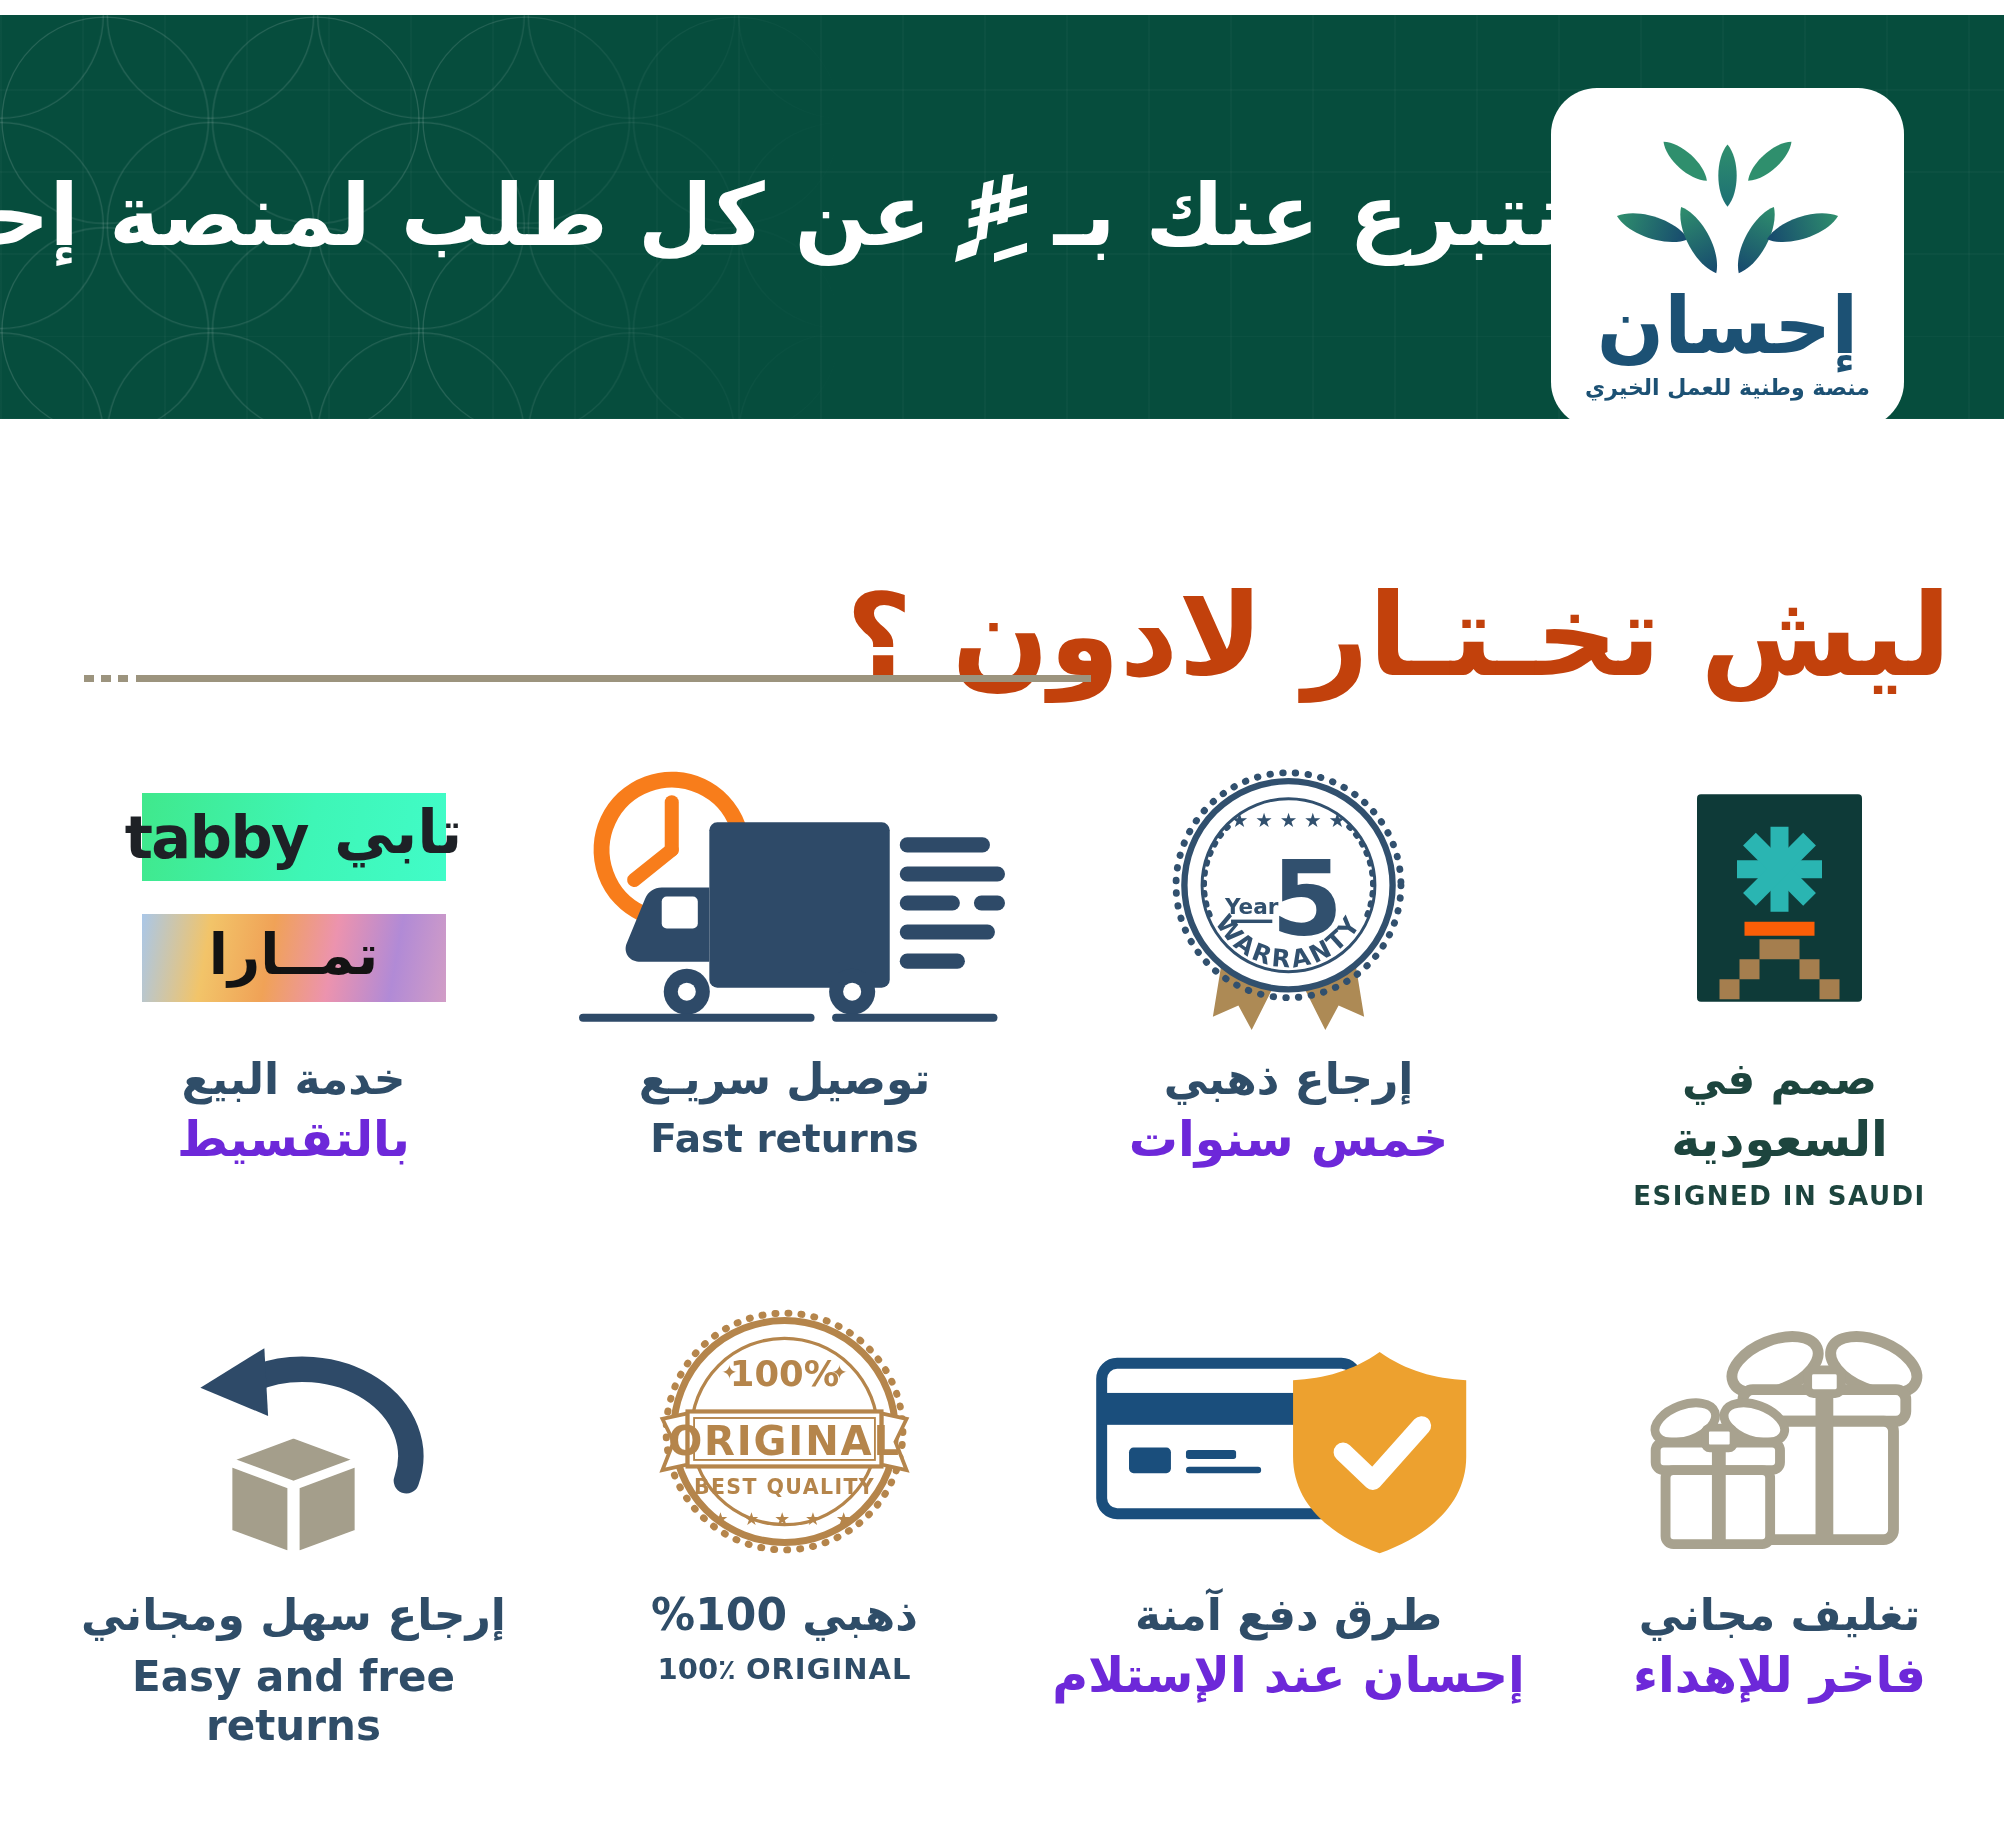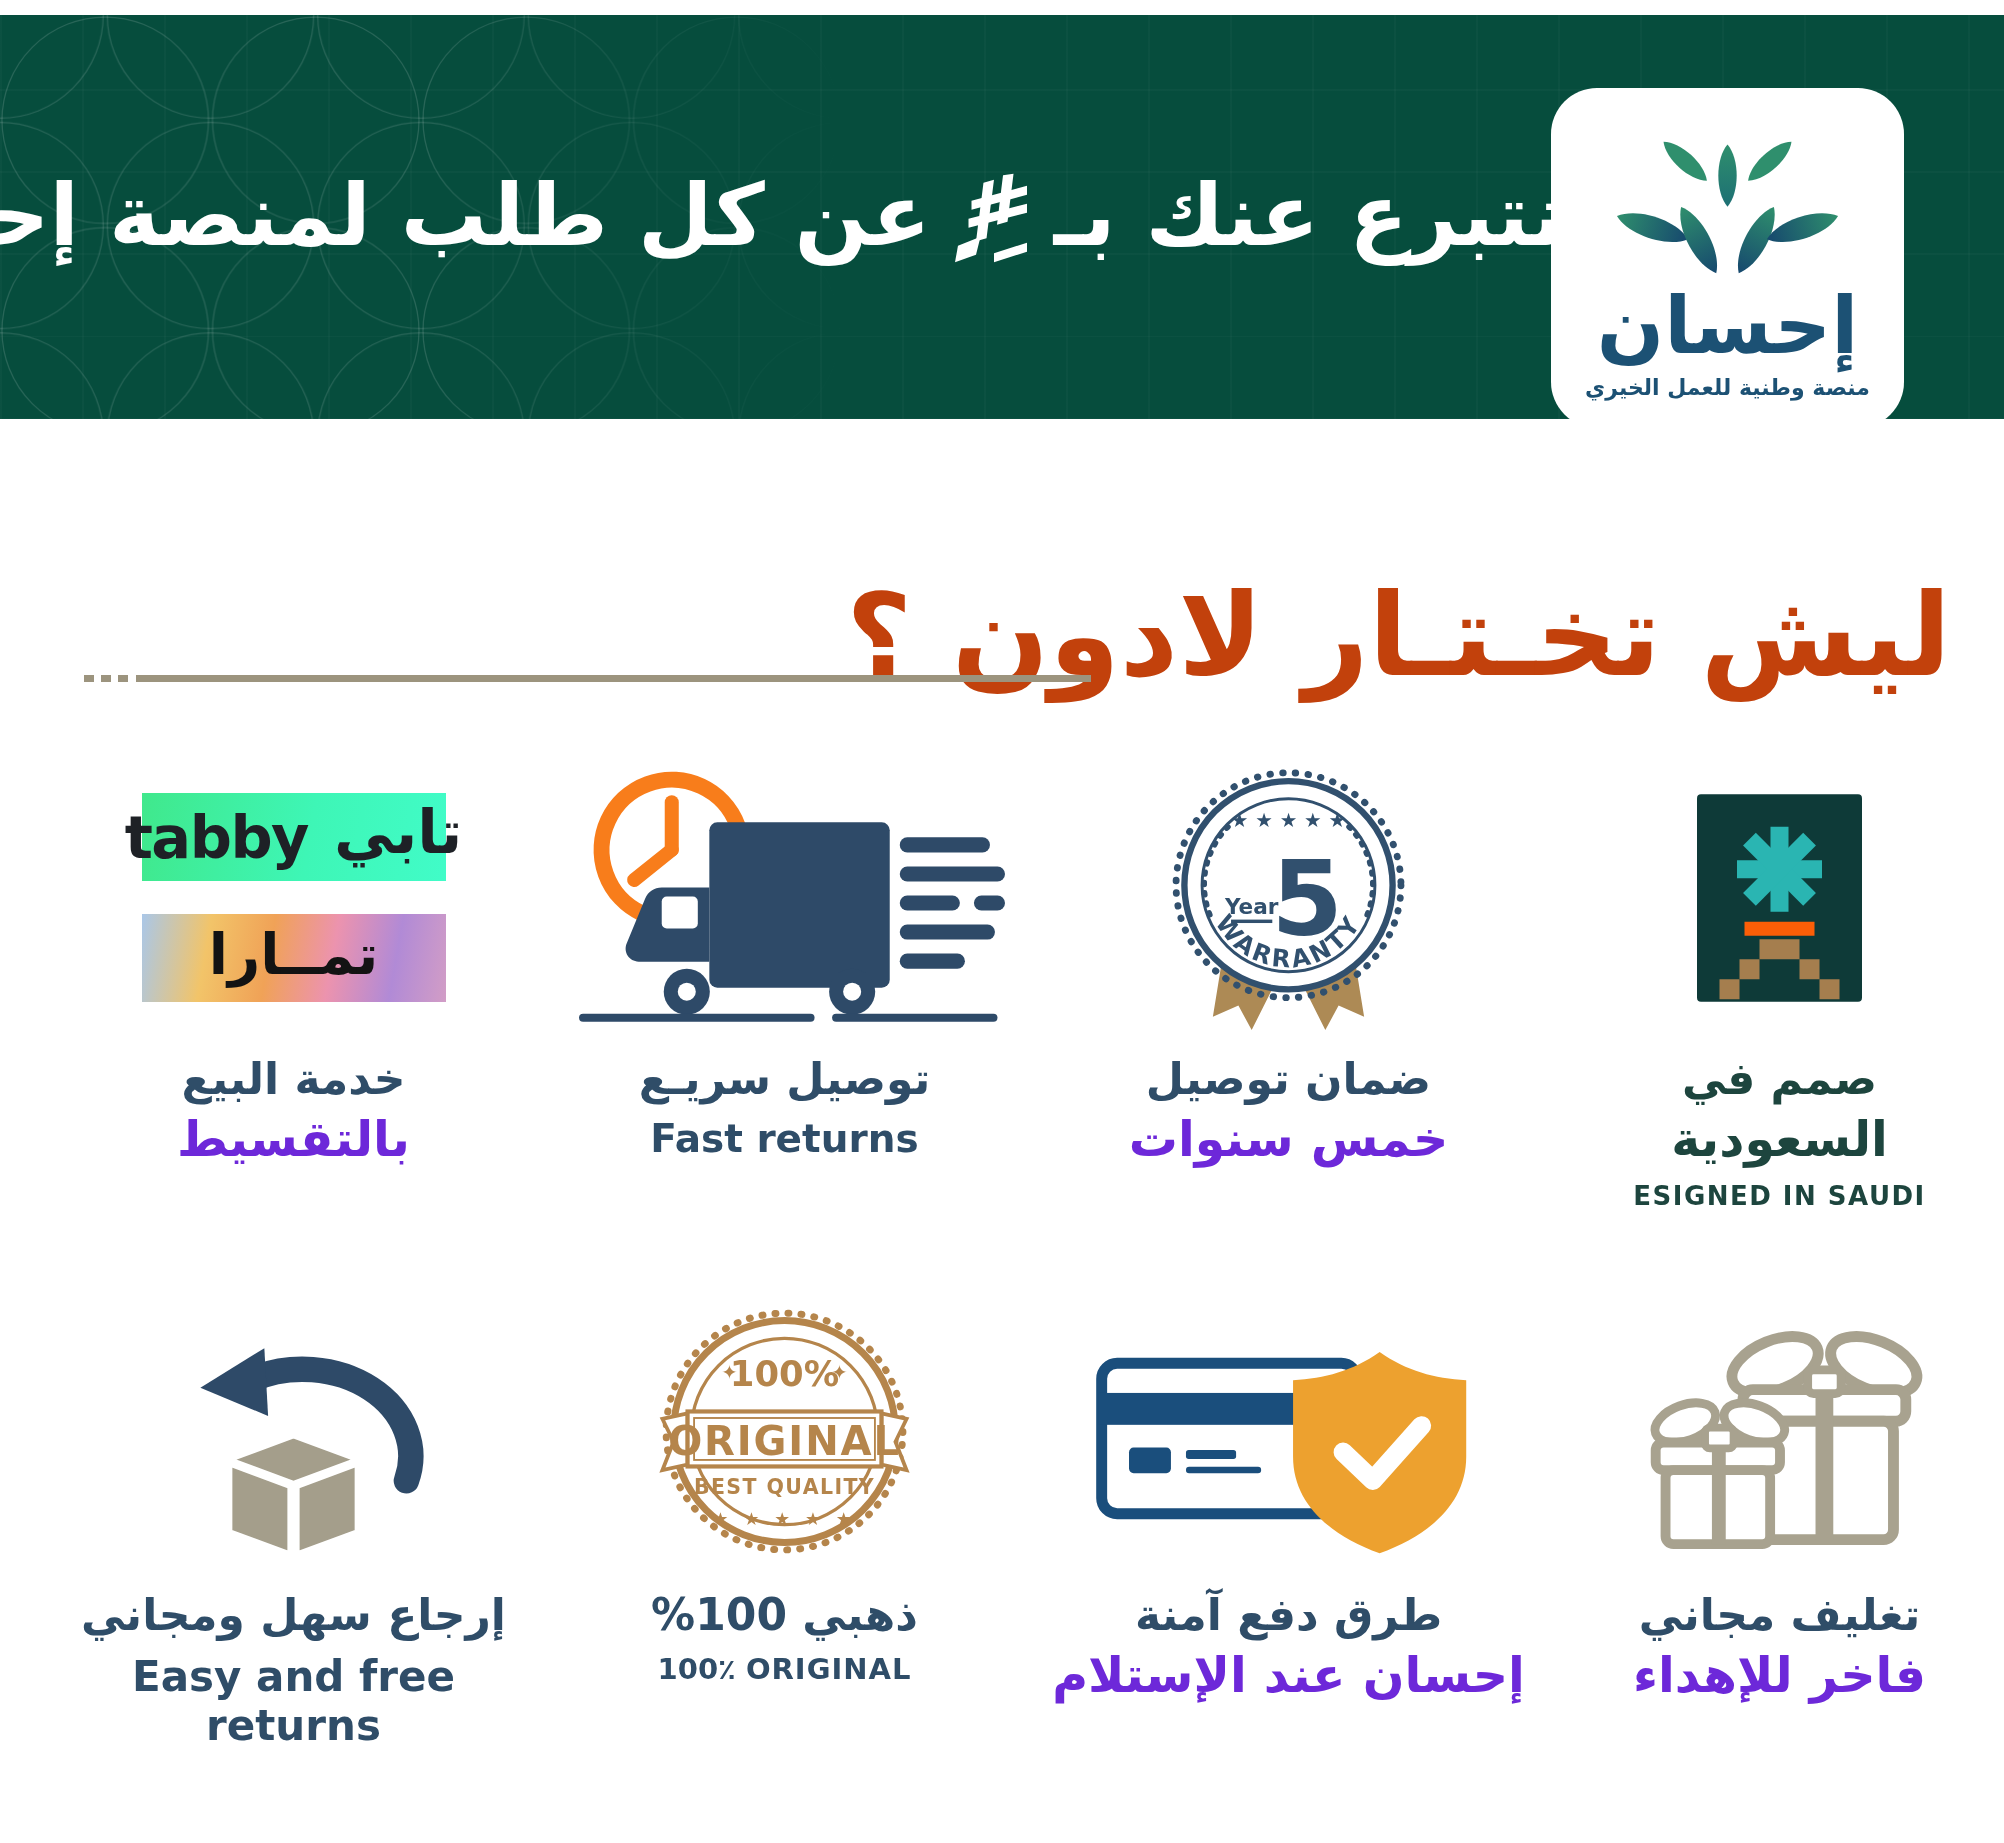--- a/index.html
+++ b/index.html
@@ -186,21 +186,21 @@
       <text x="205" y="308" text-anchor="middle" font-size="44" font-weight="bold" fill="#31506e">Year</text>
       <rect x="163" y="320" width="84" height="7" fill="#31506e"></rect>
       <defs>
           <path id="warc" d="M140,340 A166,166 0 0 0 420,340"></path>
         </defs>
       <text font-size="50" font-weight="bold" fill="#31506e" letter-spacing="6">
         <textPath href="#warc" startOffset="50%" text-anchor="middle">WARRANTY</textPath>
       </text>
     </svg>
   </div>
-  <p class="cap">ضمان توصيل</p>
+  <p class="cap">إرجاع ذهبي</p>
   <p class="cap2">خمس سنوات</p>
 </section>
 
 <section class="cell row1 colC">
   <div class="icon-box">
     <svg width="451" height="261" viewBox="0 0 900 520">
       <circle cx="225" cy="165" r="140" fill="none" stroke="#f87d1b" stroke-width="32" stroke-dasharray="700 180" stroke-linecap="round" transform="rotate(115 225 165)"></circle>
       <path d="M225,165 L225,70" stroke="#f87d1b" stroke-width="28" stroke-linecap="round"></path>
       <path d="M225,165 L150,225" stroke="#f87d1b" stroke-width="28" stroke-linecap="round"></path>
       <rect x="300" y="110" width="360" height="330" rx="16" fill="#2e4a68"></rect>

